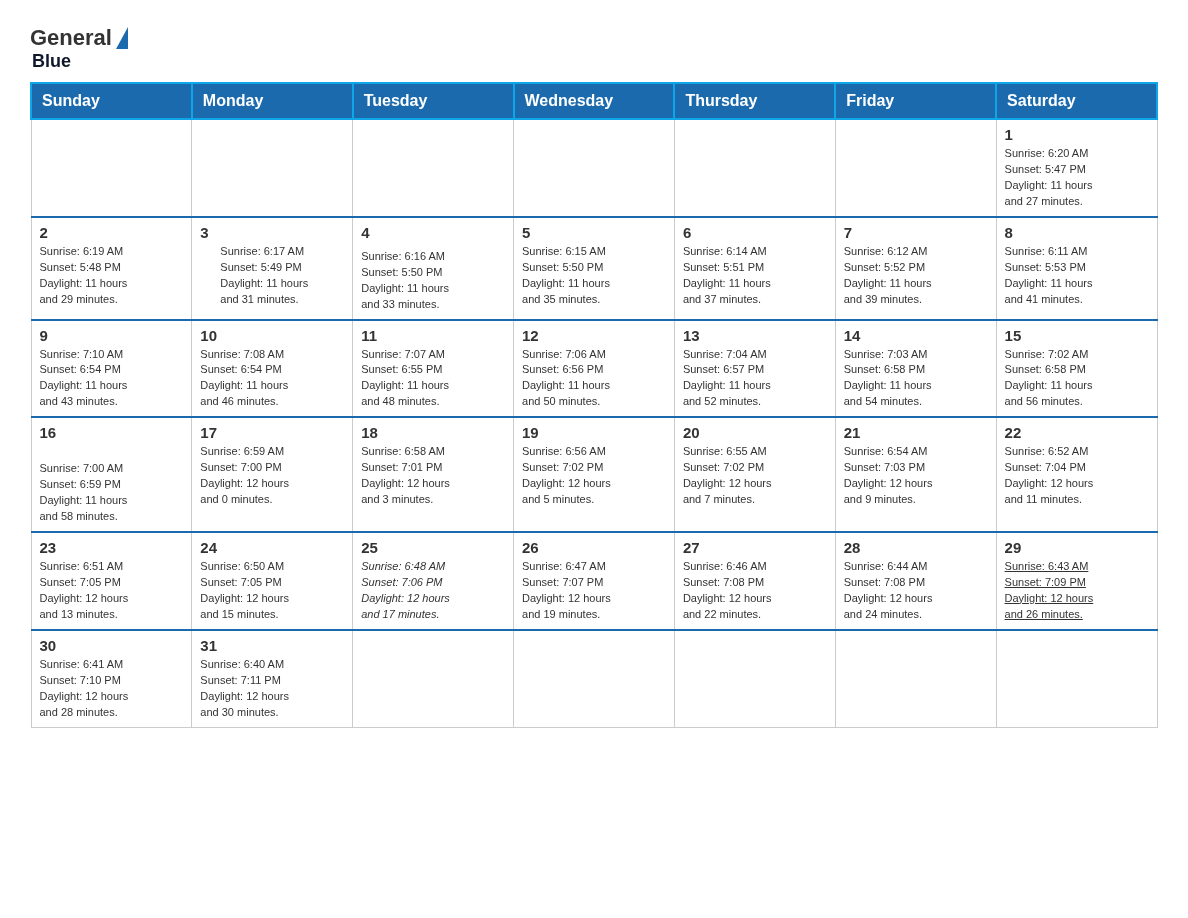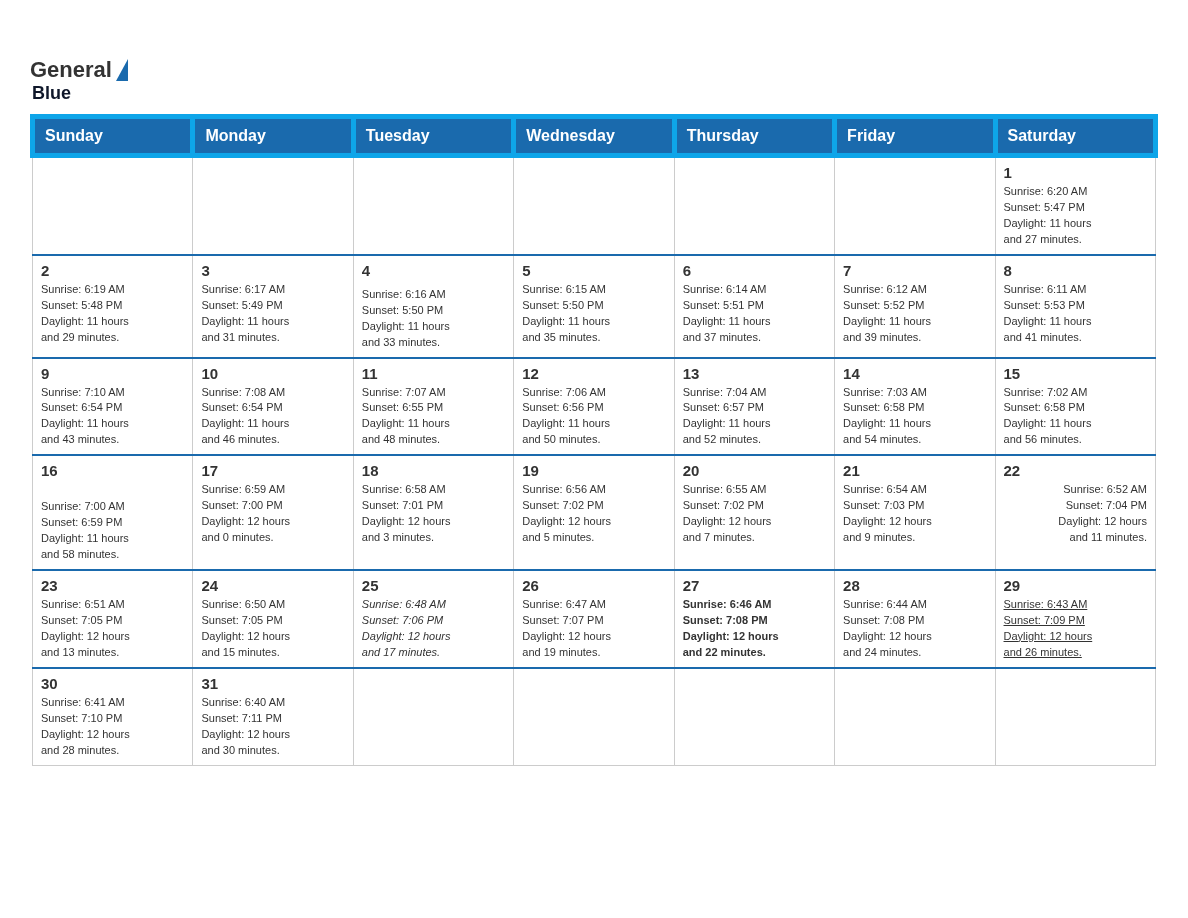--- a/index.html
+++ b/index.html
@@ -8,21 +8,20 @@
       background: #fff;
       padding: 20px 30px;
       width: 1188px;
       min-height: 918px;
     }
     .header {
       display: flex;
       justify-content: space-between;
       align-items: flex-end;
       margin-bottom: 10px;
-      margin-top: 32px;
     }
     .logo {
       display: flex;
       flex-direction: column;
       align-items: flex-start;
       padding-top: 5px;
     }
     .logo-text {
       display: flex;
       align-items: center;
@@ -67,21 +66,21 @@
       border-collapse: collapse;
       margin-top: 10px;
     }
     .calendar thead tr th {
       background-color: #1a6aad;
       color: #fff;
       font-size: 16px;
       font-weight: bold;
       padding: 8px 10px;
       text-align: left;
-      border: 5px solid #0ea5e9;
+      border: 2px solid #0ea5e9;
     }
     .calendar tbody tr td {
       border: 1px solid #ccc;
       vertical-align: top;
       padding: 6px 8px;
       width: calc(100% / 7);
       min-height: 100px;
       font-size: 13px;
       color: #333;
     }
@@ -154,21 +153,21 @@
       <tr class="top-border-row">
         <td>
           <span class="day-number">2</span>
           <div class="day-info" style="white-space: pre-line;">Sunrise: 6:19 AM
 Sunset: 5:48 PM
 Daylight: 11 hours
 and 29 minutes.</div>
         </td>
         <td>
           <span class="day-number">3</span>
-          <div class="day-info" style="white-space: pre-line;">Sunrise: 6:17 AM
+          <div class="day-info" style="white-space: pre-line; margin-left: 20px;">Sunrise: 6:17 AM
 Sunset: 5:49 PM
 Daylight: 11 hours
 and 31 minutes.</div>
         </td>
         <td>
           <span class="day-number">4</span>
           <div class="day-info" style="white-space: pre-line; margin-top: 8px;">Sunrise: 6:16 AM
 Sunset: 5:50 PM
 Daylight: 11 hours
 and 33 minutes.</div>
@@ -291,21 +290,21 @@
         </td>
         <td>
           <span class="day-number">21</span>
           <div class="day-info" style="white-space: pre-line;">Sunrise: 6:54 AM
 Sunset: 7:03 PM
 Daylight: 12 hours
 and 9 minutes.</div>
         </td>
         <td>
           <span class="day-number">22</span>
-          <div class="day-info" style="white-space: pre-line; text-align: right;">Sunrise: 6:52 AM
+          <div class="day-info" style="white-space: pre-line;">Sunrise: 6:52 AM
 Sunset: 7:04 PM
 Daylight: 12 hours
 and 11 minutes.</div>
         </td>
       </tr>
       <tr class="top-border-row">
         <td>
           <span class="day-number">23</span>
           <div class="day-info" style="white-space: pre-line;">Sunrise: 6:51 AM
 Sunset: 7:05 PM
@@ -328,21 +327,21 @@
         </td>
         <td>
           <span class="day-number">26</span>
           <div class="day-info" style="white-space: pre-line;">Sunrise: 6:47 AM
 Sunset: 7:07 PM
 Daylight: 12 hours
 and 19 minutes.</div>
         </td>
         <td>
           <span class="day-number">27</span>
-          <div class="day-info" style="white-space: pre-line; font-weight: bold;">Sunrise: 6:46 AM
+          <div class="day-info" style="white-space: pre-line;">Sunrise: 6:46 AM
 Sunset: 7:08 PM
 Daylight: 12 hours
 and 22 minutes.</div>
         </td>
         <td>
           <span class="day-number">28</span>
           <div class="day-info" style="white-space: pre-line;">Sunrise: 6:44 AM
 Sunset: 7:08 PM
 Daylight: 12 hours
 and 24 minutes.</div>

